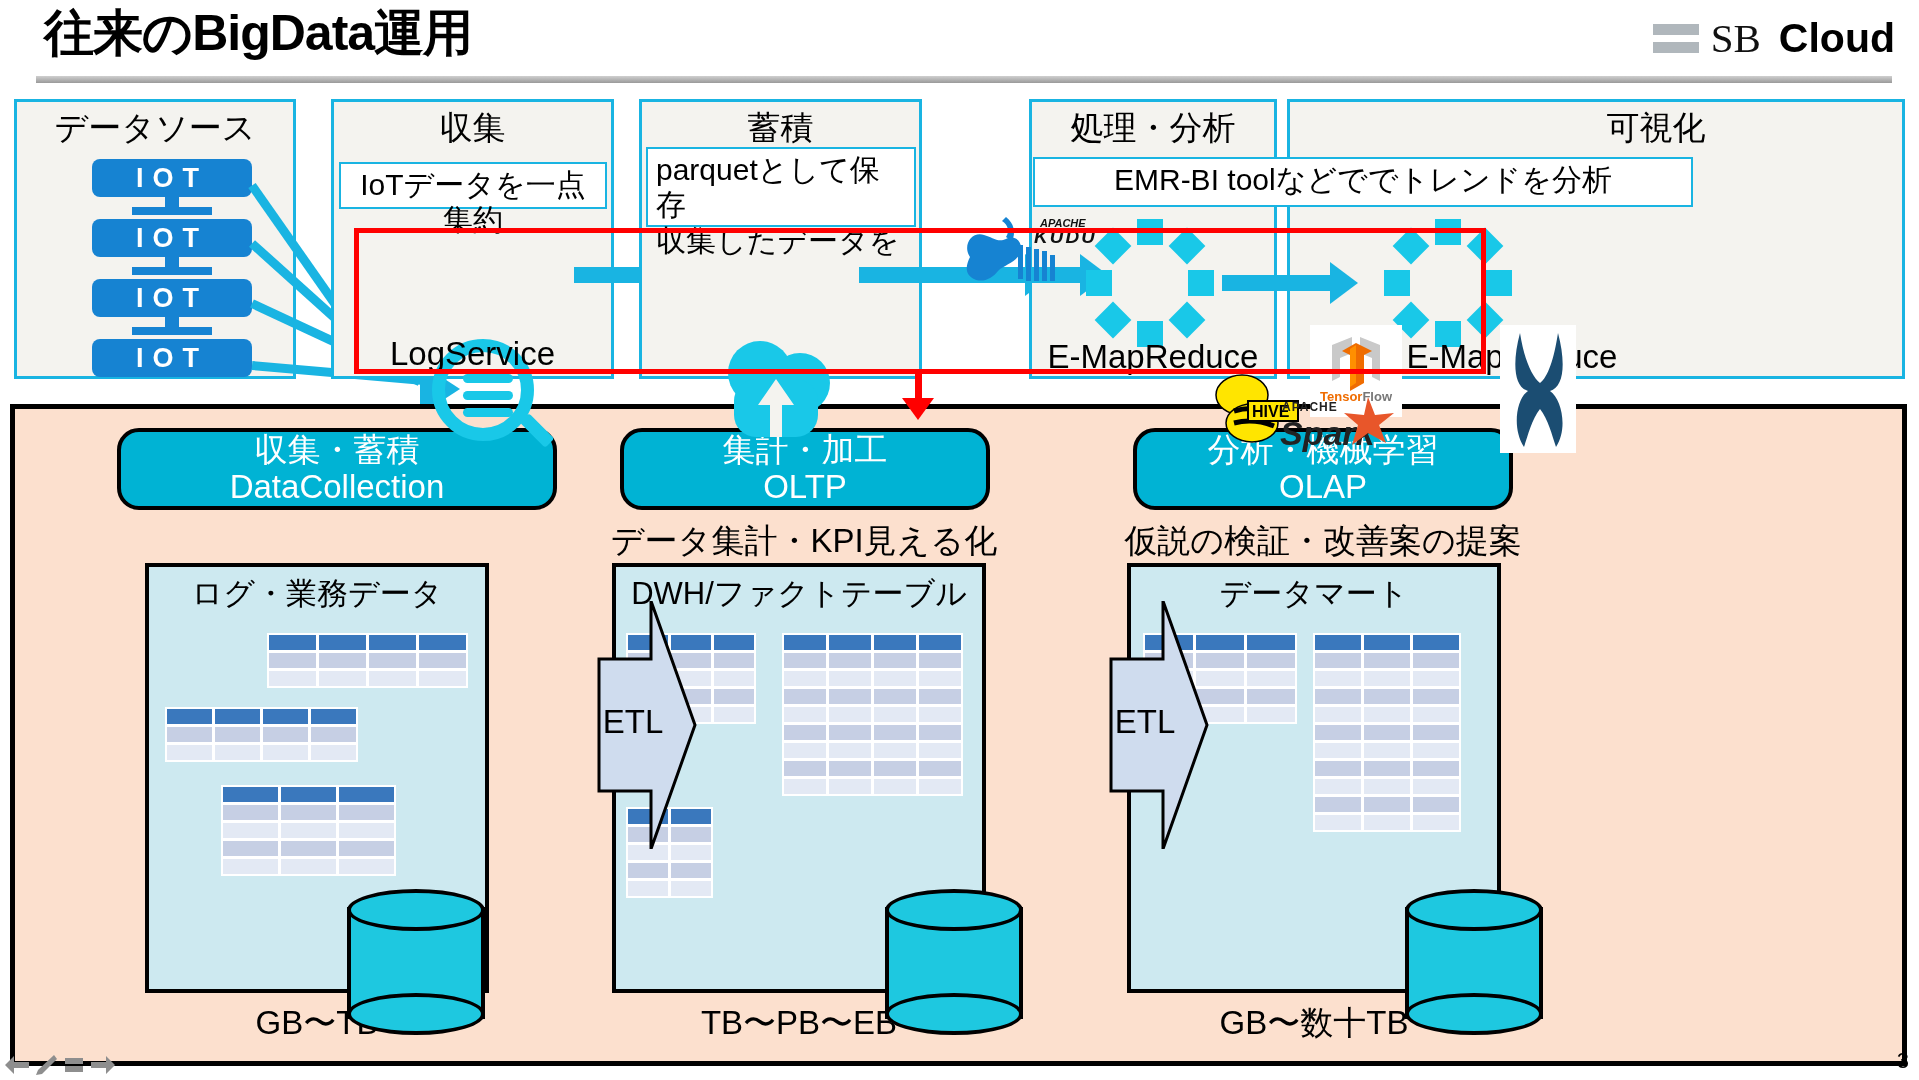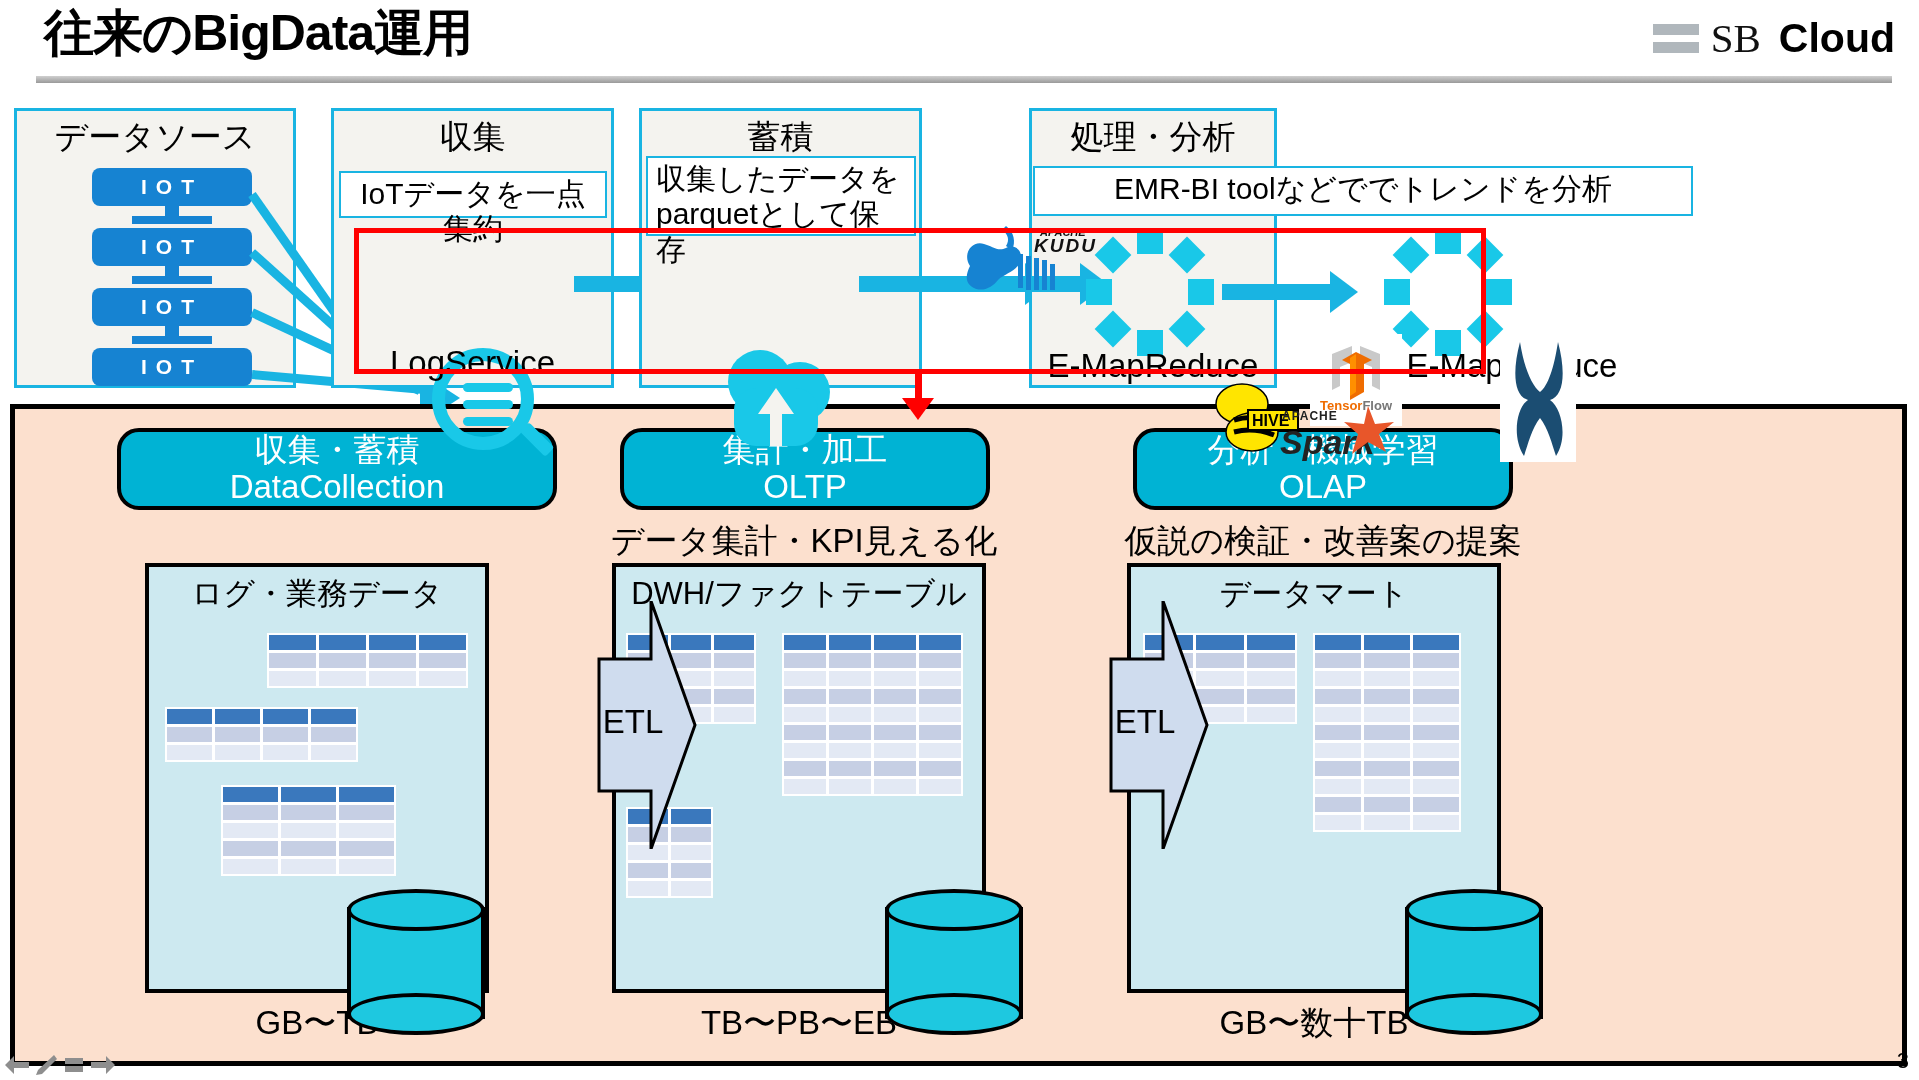--- a/index.html
+++ b/index.html
@@ -11,33 +11,33 @@
      letter-spacing:-1px;line-height:1.1;white-space:nowrap;}
   #brand-logo{position:absolute;right:24px;top:14px;display:flex;align-items:center;gap:12px;}
   #brand-bars{display:flex;flex-direction:column;gap:7px;}
   #brand-bars i{display:block;width:46px;height:11px;background:#b0b7bc;}
   #brand-sb{font-family:"Liberation Serif","DejaVu Serif",serif;font-size:41px;color:#111;}
   #brand-cloud{font-size:41px;font-weight:600;color:#000;margin-left:6px;}
   #title-rule{position:absolute;left:36px;top:76px;width:1856px;height:7px;
      background:linear-gradient(#cfcfcf,#9a9a9a);}
 
   
-  #pipeline{position:absolute;left:14px;top:99px;width:1784px;height:280px;margin-top:9px;}
+  #pipeline{position:absolute;left:14px;top:99px;width:1784px;height:280px;}
   .stage{position:absolute;top:0;height:280px;border:3px solid #19b4e2;
      background:#f4f3ef;box-sizing:border-box;}
   .stage-title{position:absolute;top:8px;left:0;right:0;text-align:center;
      font-size:33px;line-height:1.1;}
   .stage-foot{position:absolute;bottom:4px;left:0;right:0;text-align:center;
      font-size:33px;line-height:1.1;z-index:6;}
   .callout{position:absolute;border:2px solid #19b4e2;background:#ffffff;
      box-sizing:border-box;padding:3px 8px;font-size:30px;line-height:1.18;z-index:7;}
 
   
   .iot{position:absolute;left:78px;width:160px;height:38px;background:#1683d2;
-     border-radius:8px;color:#fff;font-weight:bold;font-size:21px;letter-spacing:9px;
+     border-radius:8px;color:#fff;font-weight:bold;font-size:27px;letter-spacing:9px;
      display:flex;align-items:center;justify-content:center;}
   .iot-base{position:absolute;left:118px;width:80px;height:8px;background:#1683d2;}
   .iot-neck{position:absolute;left:151px;width:14px;height:10px;background:#1683d2;}
 
   
   .conn{position:absolute;background:#19b4e2;transform-origin:left center;height:9px;}
 
   
   .farrow{position:absolute;height:16px;background:#19b4e2;}
   .farrow:after{content:"";position:absolute;right:-26px;top:-13px;
@@ -164,40 +164,43 @@
       <i style="top:56px;width:50px;"></i>
   </div>
   <div id="logservice-handle"></div>
 
   <div class="farrow" style="left:560px;top:168px;width:110px;"></div>
 
   <div class="stage" style="left:625px;width:283px;">
     <div class="stage-title">蓄積</div>
   </div>
   <div class="callout" style="left:632px;top:48px;width:270px;height:80px;">
+    <div>parquetとして保存</div>
     <div>収集したデータを</div>
-    <div>parquetとして保存</div>
   </div>
 
   <div id="oss-icon">
     <svg width="124" height="98" viewBox="0 0 124 98">
       <circle cx="46" cy="34" r="32" fill="#19c8e8"></circle>
       <circle cx="86" cy="44" r="30" fill="#19c8e8"></circle>
       <rect x="20" y="40" width="84" height="58" rx="22" fill="#19c8e8"></rect>
       <path d="M62 40 L80 66 H68 V98 H56 V66 H44 Z" fill="#f4f3ef"></path>
     </svg>
   </div>
 
   <div class="farrow" style="left:845px;top:168px;width:168px;"></div>
 
   <div class="stage" style="left:1015px;width:248px;">
     <div class="stage-title">処理・分析</div>
   </div>
   <div class="stage-foot" style="left:1015px;width:248px;bottom:4px;">E-MapReduce</div>
 
+  <div class="stage" style="left:1273px;width:618px;">
+    <div class="stage-title" style="left:120px;right:0;">可視化</div>
+  </div>
   <div class="stage-foot" style="left:1273px;width:450px;bottom:4px;">E-MapReduce</div>
 
   <div class="callout" style="left:1019px;top:58px;width:660px;height:50px;text-align:center;">EMR-BI toolなどででトレンドを分析</div>
 
   <div class="kudu" style="left:940px;top:110px;width:150px;height:90px;">
     <svg width="150" height="90" viewBox="0 0 150 90">
       <path d="M16 48 C8 36,18 22,30 26 C38 28,44 34,52 30 C62 25,70 34,66 44
                C62 54,50 56,44 62 C38 70,28 74,20 70 C10 65,12 56,16 48 Z" fill="#1683d2"></path>
       <path d="M52 8 C60 14,62 24,58 32 L52 28 C56 22,54 16,48 12 Z" fill="#1683d2"></path>
       <g fill="#1683d2">

